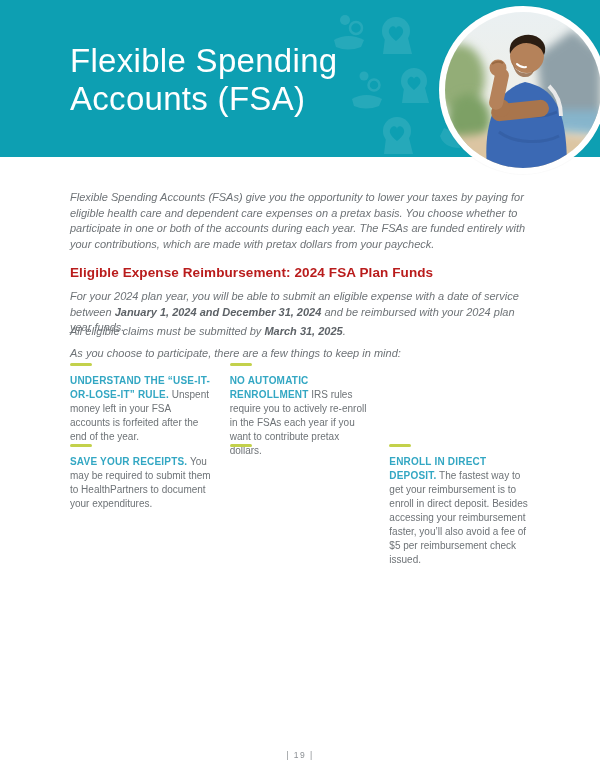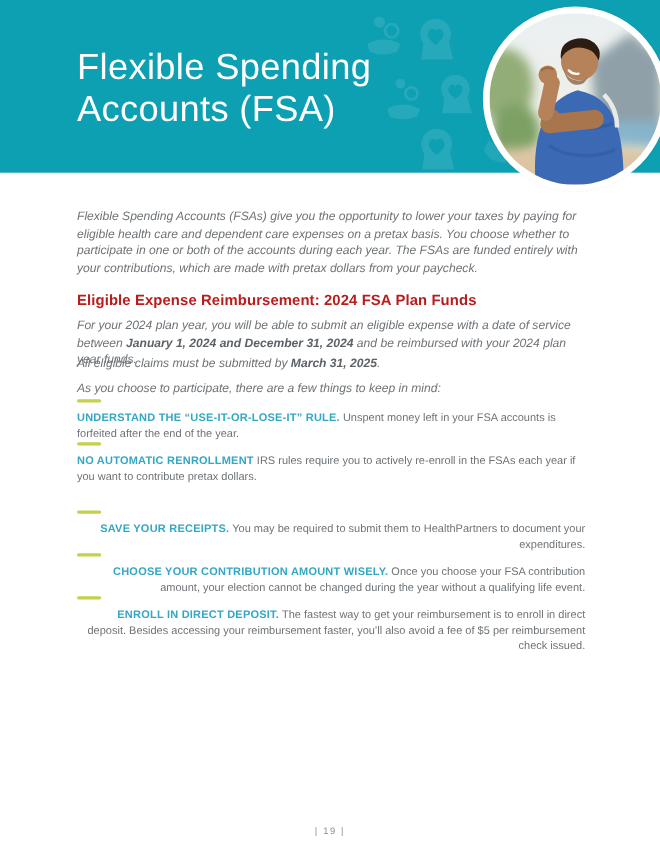--- a/index.html
+++ b/index.html
@@ -26,24 +26,24 @@
     position:absolute;left:70px;top:254px;width:462px;
     color:#b91c1c;font-size:13.5px;font-weight:600;letter-spacing:.1px;
   }
   .p1{position:absolute;left:70px;top:278px;width:462px;}
   .p2{position:absolute;left:70px;top:313px;width:462px;}
   .p3{position:absolute;left:70px;top:335px;width:462px;}
   .copy b{font-weight:700;color:#5D6267;}
   
   .tips-row{
     position:absolute;left:70px;width:462px;display:grid;
-    grid-template-columns:1fr;column-gap:17px;
+    grid-template-columns:1fr 1fr 1fr;column-gap:17px;
   }
   .tips-row1{top:363px;}
-  .tips-row2{top:464px;text-align:right;}
+  .tips-row2{top:444px;}
   .tip-dash{width:22px;height:3px;border-radius:1.5px;background:#C3D14B;margin-bottom:8px;}
   .tip p{margin:0;font-size:10px;line-height:14px;color:#6E7377;}
   .tip-h{font-weight:700;color:#33A7C3;letter-spacing:.2px;}
   
   .page-footer{
     position:absolute;left:0;top:750px;width:600px;text-align:center;
     font-size:8.5px;color:#8B8F93;letter-spacing:1.5px;
   }
 </style>
 </head>
@@ -169,21 +169,20 @@
     </div>
   </div>
 
   <div class="tips-row tips-row2">
     <div class="tip">
       <div class="tip-dash"></div>
       <p><span class="tip-h">SAVE YOUR RECEIPTS.</span> <span>You may be required to submit them to HealthPartners to document your expenditures.</span></p>
     </div>
     <div class="tip">
       <div class="tip-dash"></div>
-      <p><span class="tip-h">CHOOSE YOUR CONTRIBUTION AMOUNT WISELY.</span> <span>Once you choose your FSA contribution amount, your election cannot be changed during the year without a qualifying life event.</span></p>
     </div>
     <div class="tip">
       <div class="tip-dash"></div>
       <p><span class="tip-h">ENROLL IN DIRECT DEPOSIT.</span> <span>The fastest way to get your reimbursement is to enroll in direct deposit. Besides accessing your reimbursement faster, you’ll also avoid a fee of $5 per reimbursement check issued.</span></p>
     </div>
   </div>
 
   <div class="page-footer">| 19 |</div>
 
 </div>

